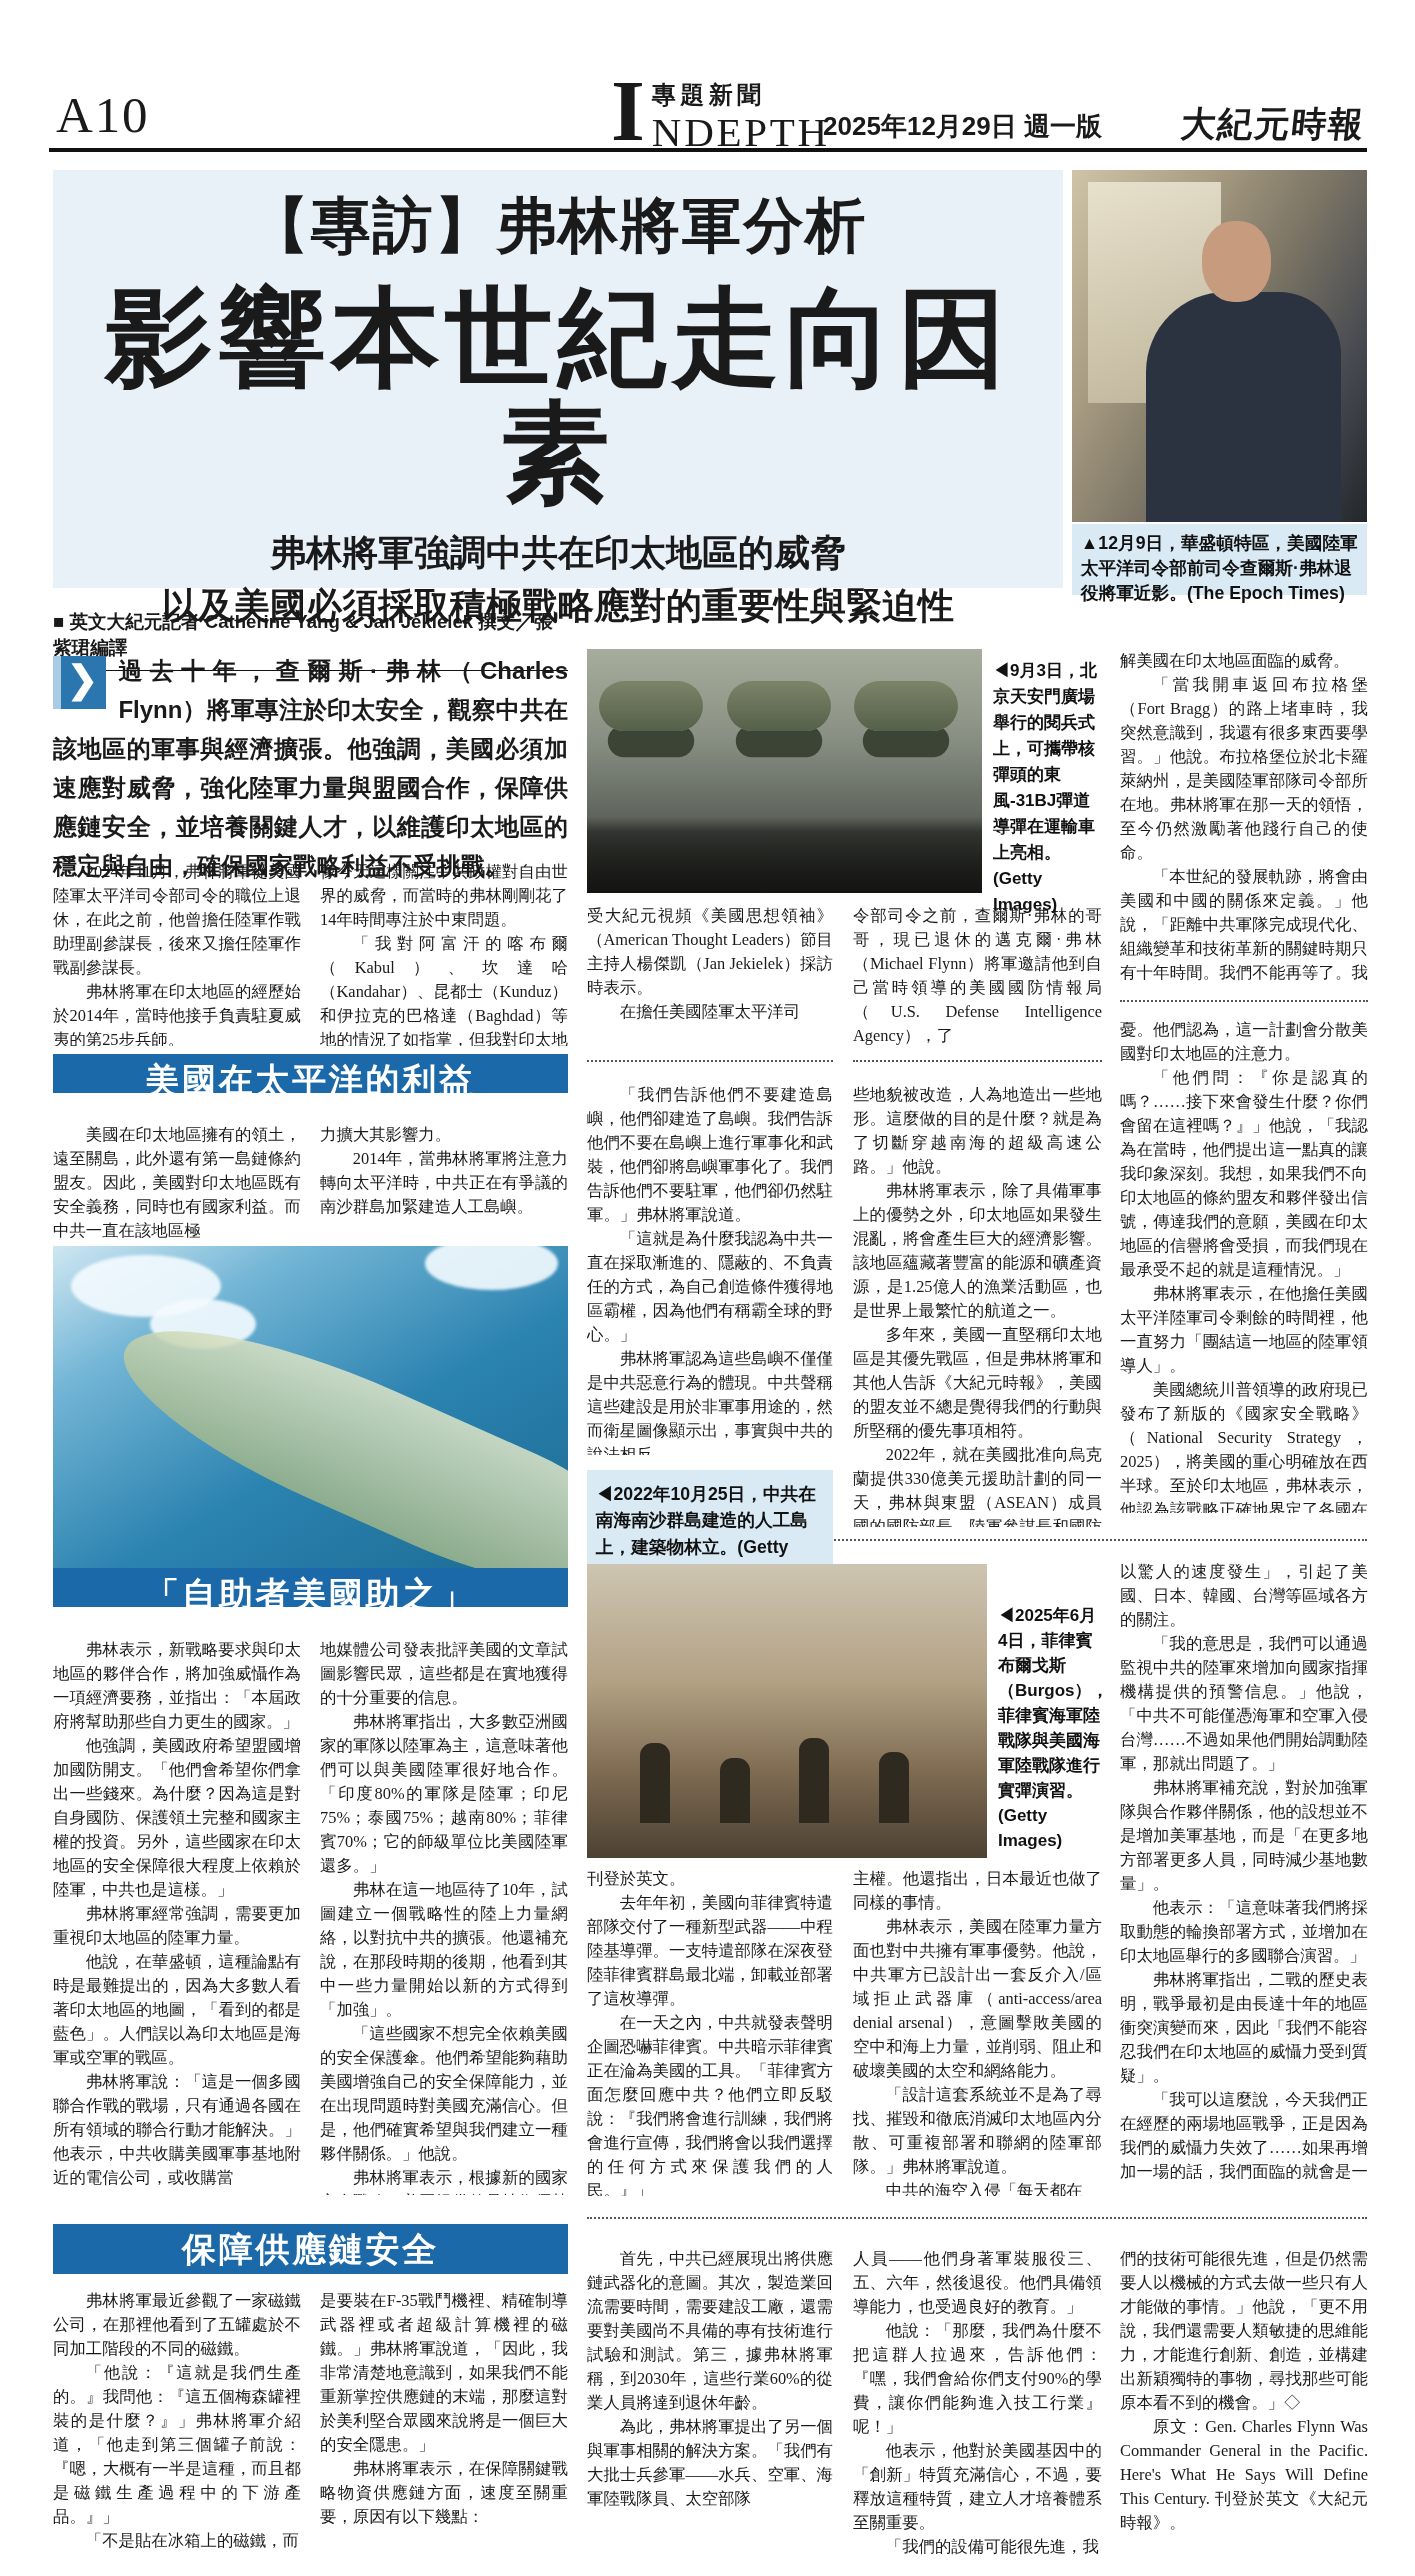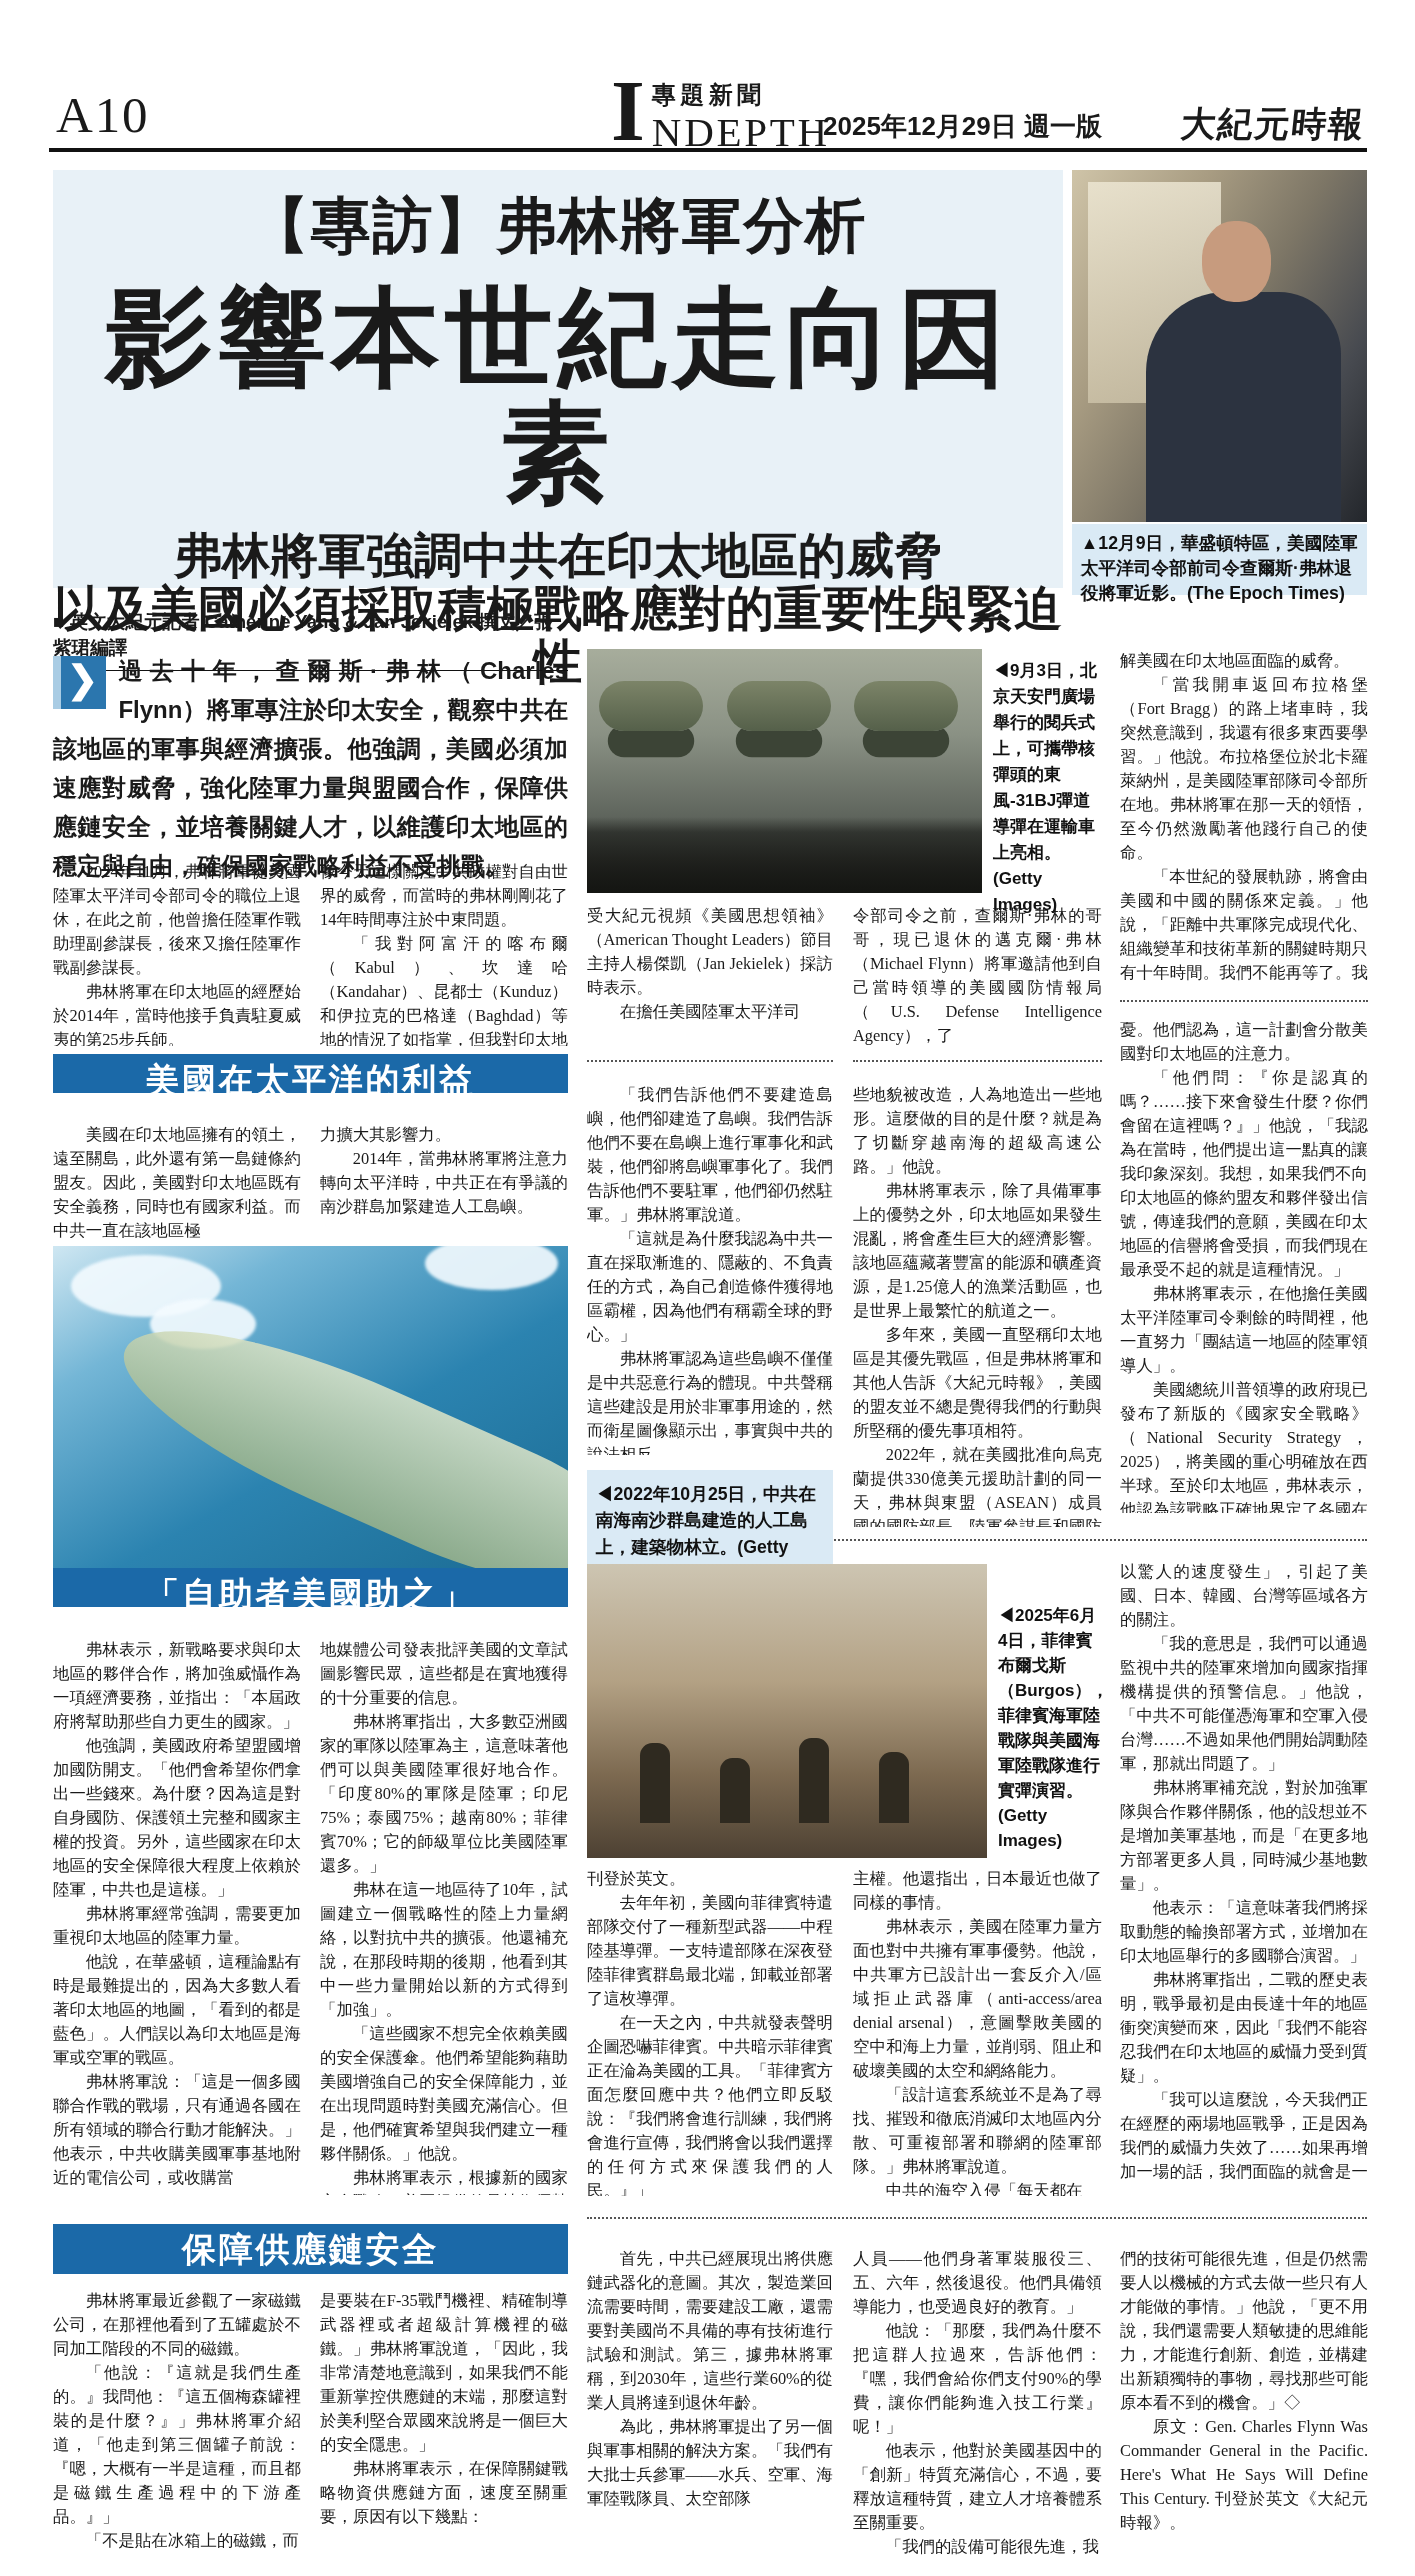--- a/index.html
+++ b/index.html
@@ -14,21 +14,21 @@
   .logo .stack{margin-left:7px;padding-top:5.3px;}
   .logo .cn{font-size:24px;font-weight:bold;letter-spacing:4.4px;font-family:"Liberation Sans",sans-serif;}
   .logo .en{font-size:41px;letter-spacing:2.7px;line-height:42px;}
   .dateline{position:absolute;right:265px;top:35px;font-size:26px;font-weight:bold;font-family:"Liberation Sans",sans-serif;}
   .masthead{position:absolute;right:1.8px;top:26.5px;font-size:35px;font-weight:900;transform:skewX(-6deg);letter-spacing:1.8px;}
 
   
   .headbox{position:absolute;left:53px;top:170px;width:1010px;height:418px;background:#e8f1f7;text-align:center;}
   .kicker{margin-top:16px;font-size:60px;font-weight:900;letter-spacing:1.8px;font-family:"Liberation Sans",sans-serif;}
   .title{margin-top:14px;font-size:108px;font-weight:900;letter-spacing:5.3px;line-height:115px;}
-  .deck{margin-top:17.7px;font-size:48px;font-weight:bold;line-height:53px;font-family:Liberation Sans, sans-serif;}
+  .deck{margin-top:17.7px;font-size:36px;font-weight:bold;line-height:53px;font-family:Liberation Mono, monospace;}
 
   
   .photo{position:absolute;overflow:hidden;}
   .ph-portrait{left:1072px;top:170px;width:295px;height:352px;
      background:linear-gradient(120deg,#cfc4a8 0%,#a89c82 28%,#7d7666 52%,#474a50 78%,#23262b 100%);}
   .ph-portrait .win{position:absolute;left:16px;top:12.4px;width:133px;height:221px;background:linear-gradient(#efe9d6,#cfc5ab);opacity:.8;}
   .ph-portrait .person{position:absolute;right:26.5px;bottom:-35px;width:195px;height:265px;border-radius:80px 62px 0 0;background:#2c3340;}
   .ph-portrait .head{position:absolute;right:96px;top:51px;width:69px;height:81px;border-radius:46%;background:#c79b7e;}
   .ph-parade{left:587px;top:649px;width:395px;height:244px;
      background:linear-gradient(#a7ad9c 0%,#8a9184 35%,#5d635b 70%,#34362f 100%);}

